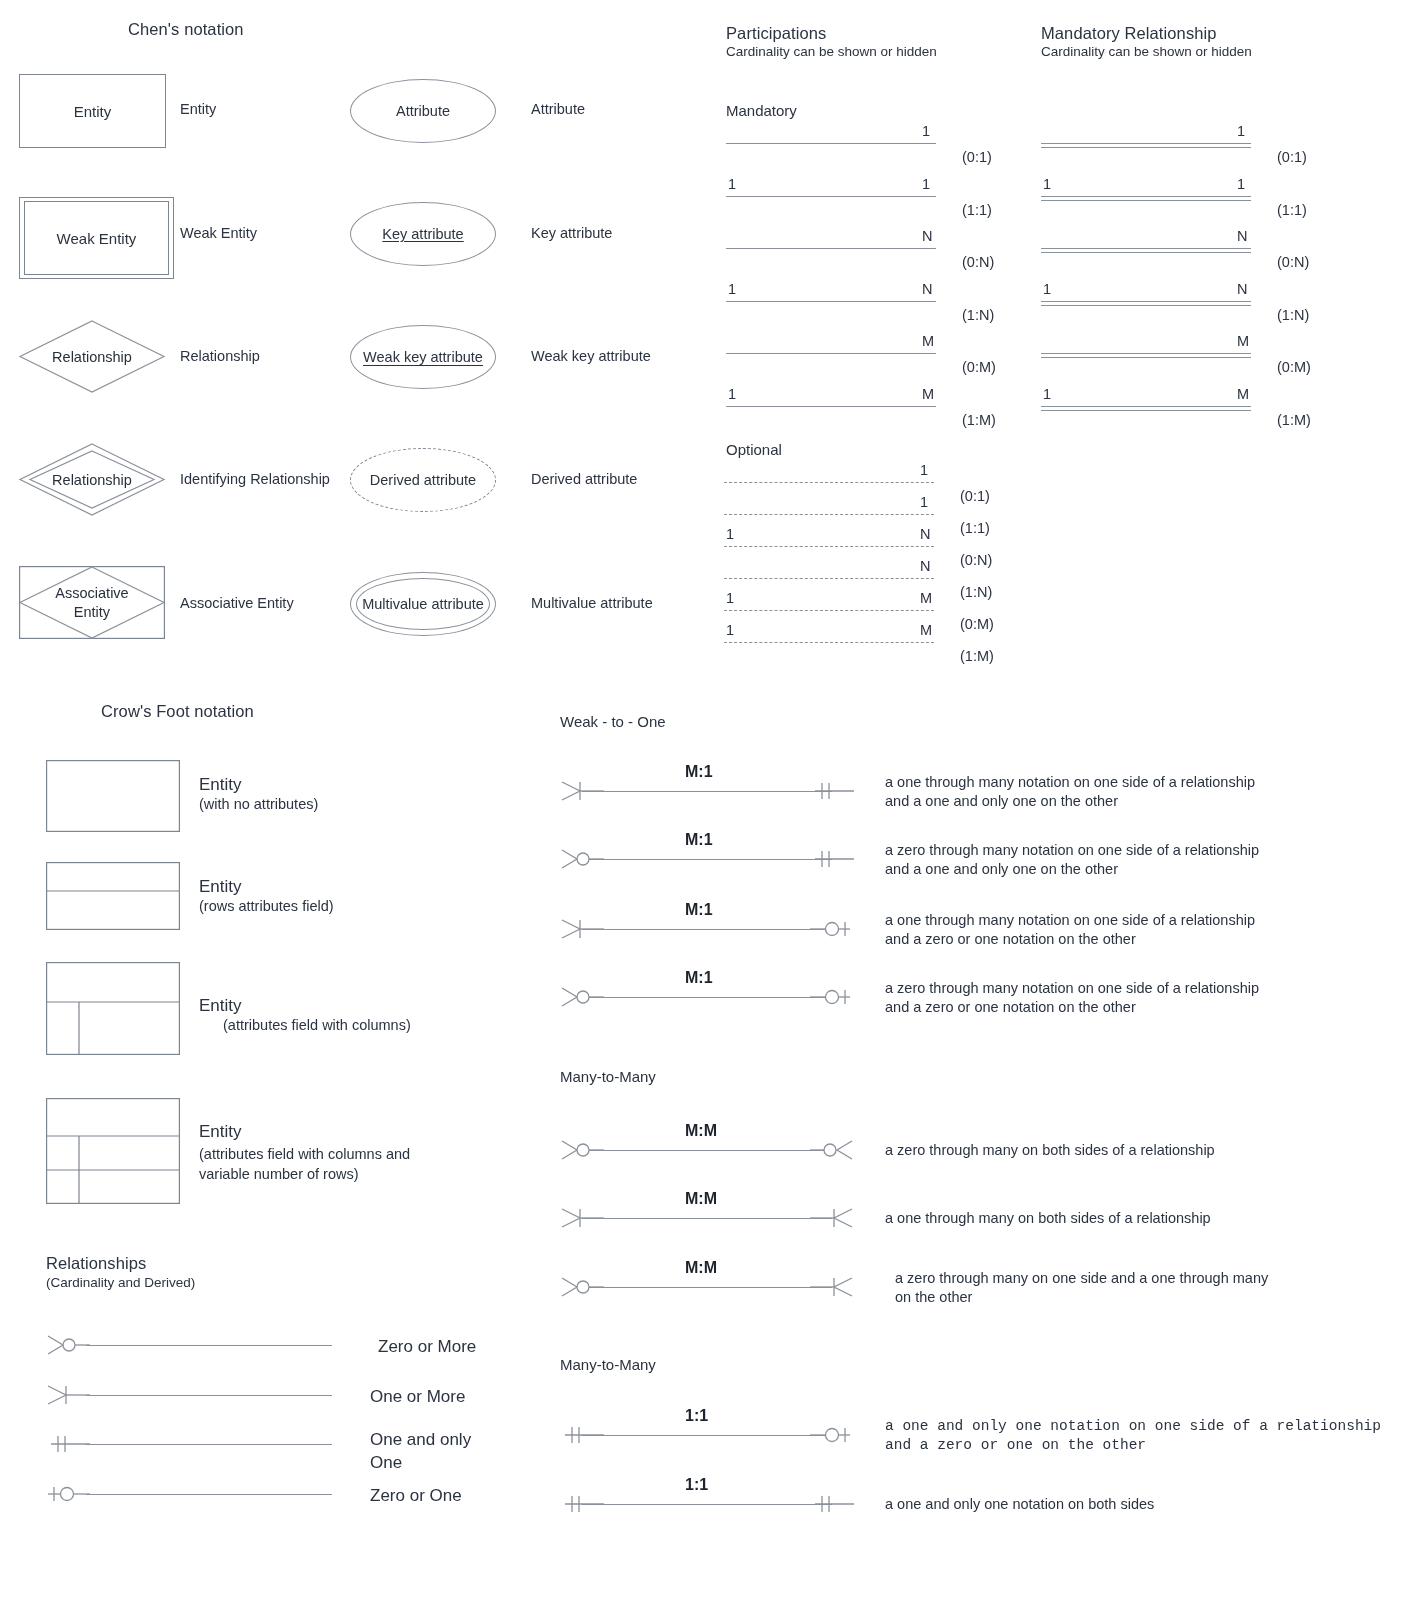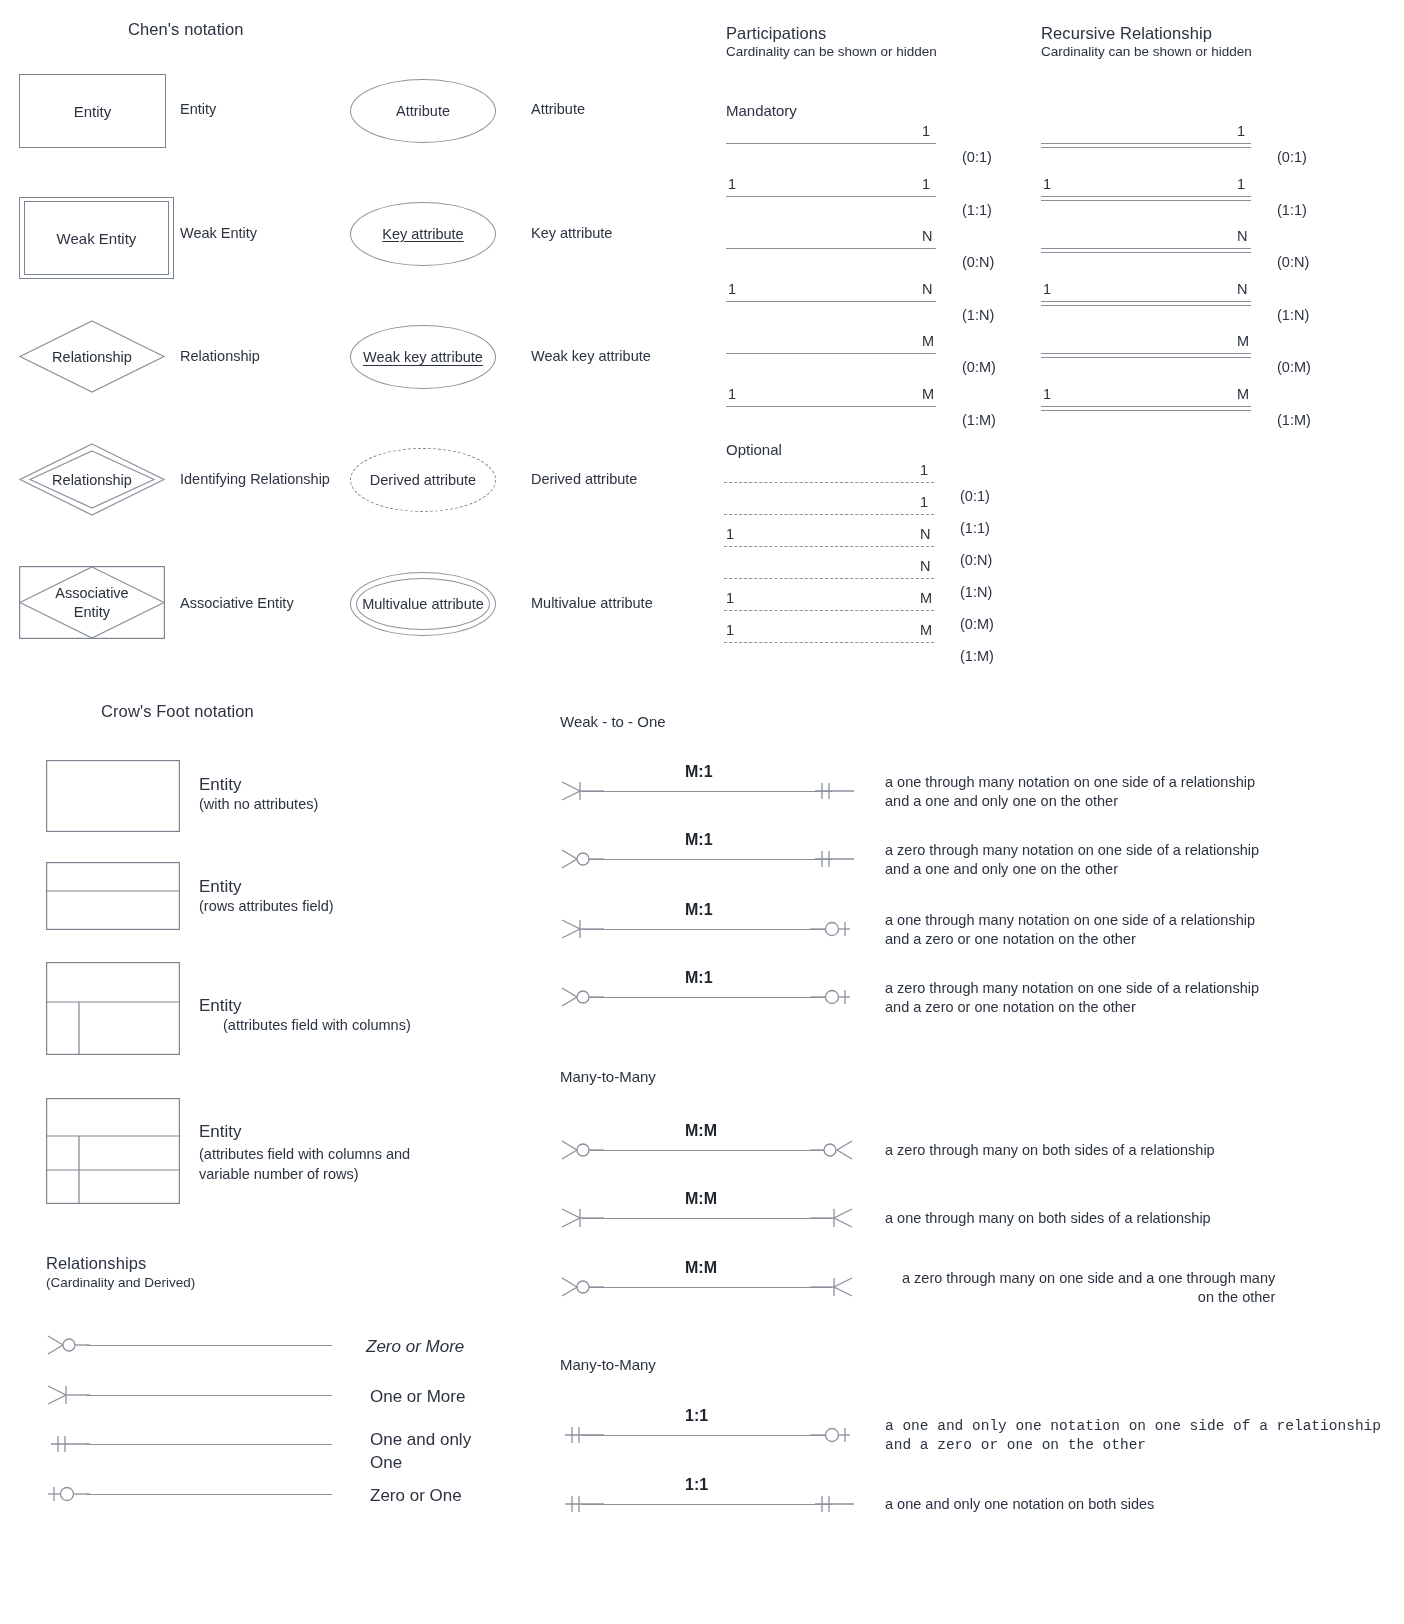--- a/index.html
+++ b/index.html
@@ -208,21 +208,21 @@
       <div class="abs lbl" style="left: 236px; top: 6px;">(0:M)</div>
     </div>
     <div class="abs" style="left: 724px; top: 642px; width: 210px;">
       <div class="abs lbl" style="left: 2px; top: -20px;">1</div>
       <div class="abs lbl" style="left: 196px; top: -20px;">M</div>
       <div class="abs" style="left: 0px; top: 0px; width: 210px; height: 0px; border-top: 1.3px dashed rgb(139, 145, 155);"></div>
       <div class="abs lbl" style="left: 236px; top: 6px;">(1:M)</div>
     </div>
   </div>
 
-<div class="abs sect-title" style="left:1041px; top:24px;">Recursive Relationship</div>
+<div class="abs sect-title" style="left:1041px; top:24px;">Mandatory Relationship</div>
 <div class="abs sect-sub" style="left:1041px; top:44px;">Cardinality can be shown or hidden</div>
 <div id="recursive-rows">
     <div class="abs" style="left: 1041px; top: 143px; width: 210px;">
       <div class="abs lbl" style="left: 2px; top: -20px;"></div>
       <div class="abs lbl" style="left: 196px; top: -20px;">1</div>
       <div class="abs" style="left: 0px; top: 0px; width: 210px; height: 3px; border-top: 1.1px solid rgb(139, 145, 155); border-bottom: 1.1px solid rgb(139, 145, 155);"></div>
       <div class="abs lbl" style="left: 236px; top: 6px;">(0:1)</div>
     </div>
     <div class="abs" style="left: 1041px; top: 195.5px; width: 210px;">
       <div class="abs lbl" style="left: 2px; top: -20px;">1</div>
@@ -302,21 +302,21 @@
 <div id="modality-rows">
     <div class="abs" style="left: 46px; top: 1345px;">
       <div class="abs" style="left: 0px; top: -13px;">
         <svg width="44" height="26" viewBox="0 0 44 26">
           <path d="M2,4 L17,13 L2,22" stroke="#8b919b" stroke-width="1.3" fill="none"></path>
           <circle cx="23" cy="13" r="6" stroke="#8b919b" stroke-width="1.3" fill="#fff"></circle>
           <line x1="29" y1="13" x2="44" y2="13" stroke="#8b919b" stroke-width="1.3" fill="none"></line>
         </svg>
       </div>
       <div class="abs hline" style="left: 40px; top: 0px; width: 246px;"></div>
-      <div class="abs lbl-big" style="left: 320px; top: -10px; white-space: pre; line-height: 23px; font-style: italic;">Zero or More</div>
+      <div class="abs lbl-big" style="left: 332px; top: -10px; white-space: pre; line-height: 23px;">Zero or More</div>
     </div>
     <div class="abs" style="left: 46px; top: 1395px;">
       <div class="abs" style="left: 0px; top: -13px;">
         <svg width="44" height="26" viewBox="0 0 44 26">
           <path d="M2,4 L20,13 L2,22" stroke="#8b919b" stroke-width="1.3" fill="none"></path>
           <line x1="20" y1="13" x2="20" y2="13" stroke="#8b919b" stroke-width="1.3" fill="none"></line>
           <line x1="20" y1="4" x2="20" y2="22" stroke="#8b919b" stroke-width="1.3" fill="none"></line>
           <line x1="20" y1="13" x2="44" y2="13" stroke="#8b919b" stroke-width="1.3" fill="none"></line>
         </svg>
       </div>
@@ -488,21 +488,21 @@
         </svg>
       </div>
       <div class="abs" style="left: 250px; top: -13px;">
         <svg width="44" height="26" viewBox="0 0 44 26">
           <line x1="0" y1="13" x2="24" y2="13" stroke="#8b919b" stroke-width="1.3" fill="none"></line>
           <line x1="24" y1="4" x2="24" y2="22" stroke="#8b919b" stroke-width="1.3" fill="none"></line>
           <path d="M42,4 L24,13 L42,22" stroke="#8b919b" stroke-width="1.3" fill="none"></path>
         </svg>
       </div>
       <div class="abs sym-lbl" style="left: 125px; top: -28px;">M:M</div>
-      <div class="abs desc" style="left: 342px; top: -18px; white-space: pre; text-align: right;">a zero through many on one side and a one through many
+      <div class="abs desc" style="left: 335px; top: -18px; white-space: pre;">a zero through many on one side and a one through many
 on the other</div>
     </div>
   </div>
 
 <div class="abs small-title" style="left:560px; top:1356px;">Many-to-Many</div>
 <div id="o2o-rows">
     <div class="abs" style="left: 560px; top: 1435px;">
       <div class="abs hline" style="left: 22px; top: 0px; width: 250px;"></div>
       <div class="abs" style="left: 0px; top: -13px;">
         <svg width="44" height="26" viewBox="0 0 44 26">

